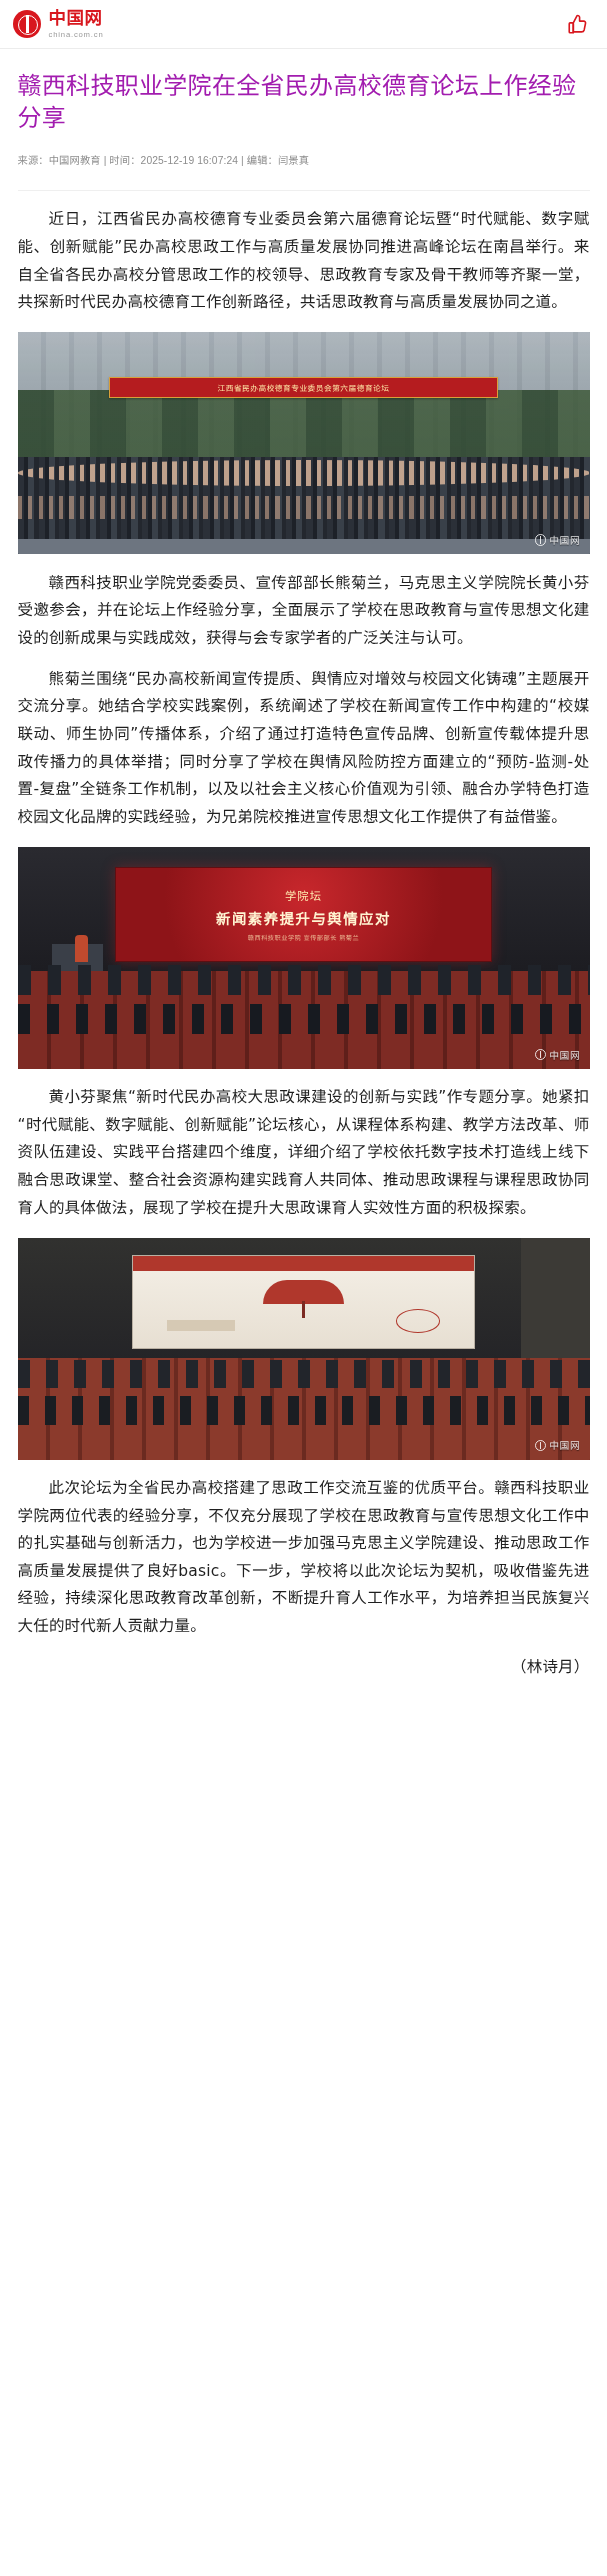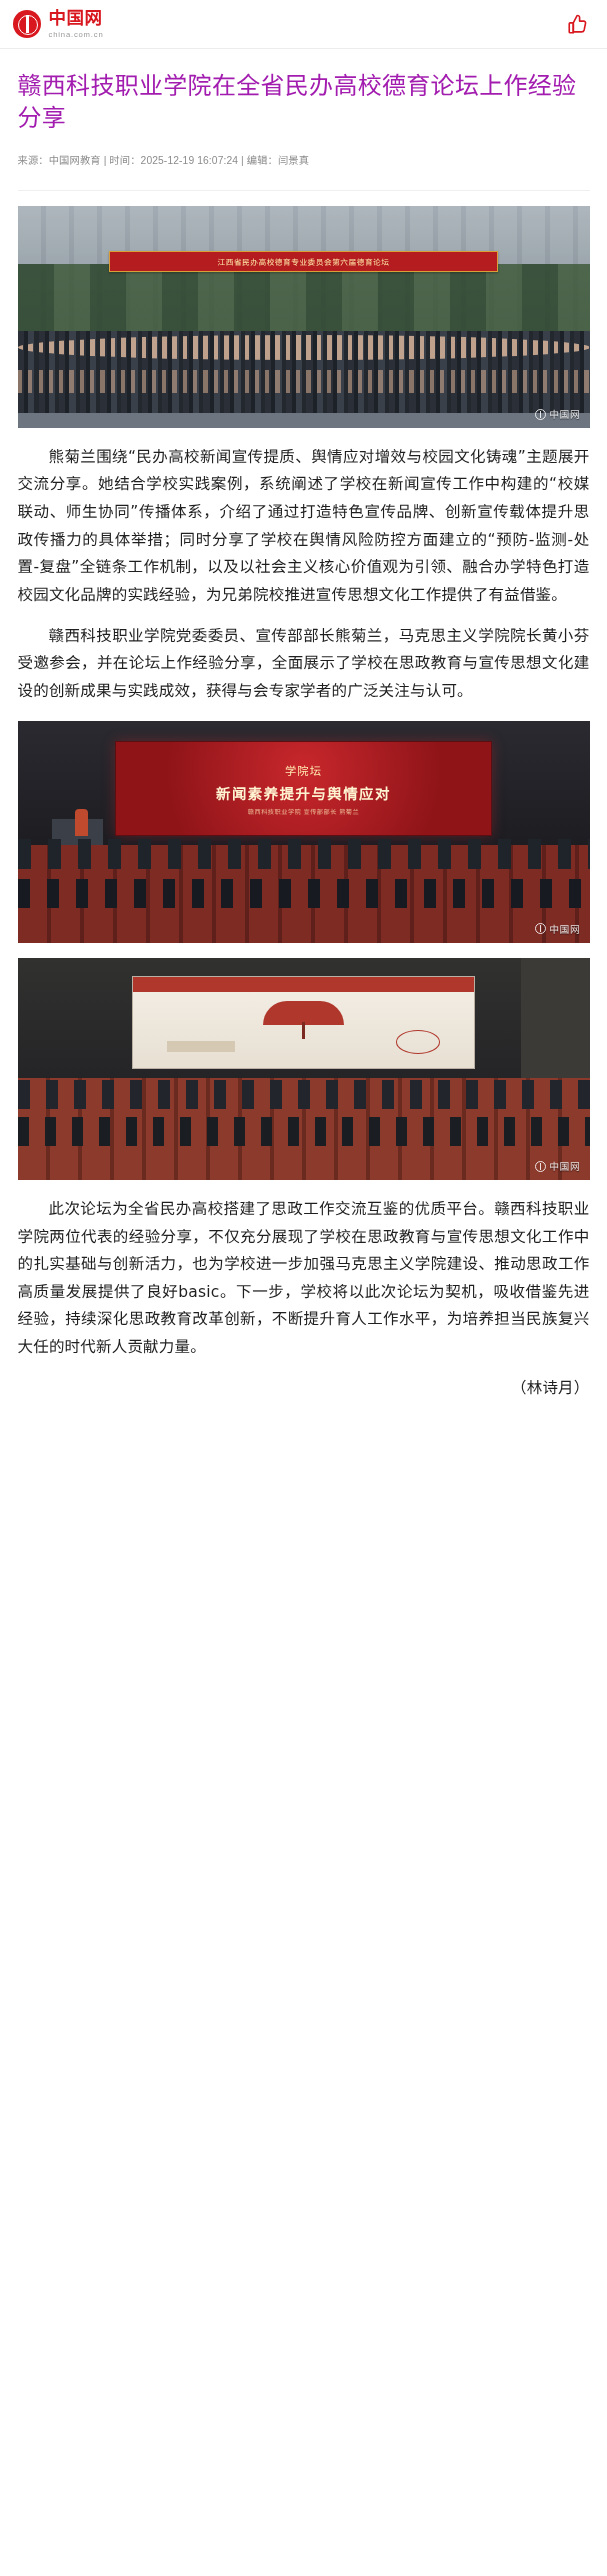--- a/index.html
+++ b/index.html
@@ -325,57 +325,59 @@
     </svg>
   </div>
 </div>
 
 <div class="article">
 
   <h1 class="headline">赣西科技职业学院在全省民办高校德育论坛上作经验分享</h1>
 
   <div class="meta">来源：中国网教育 | 时间：2025-12-19 16:07:24 | 编辑：闫景真</div>
 
+  <p class="body first">近日，江西省民办高校德育专业委员会第六届德育论坛暨“时代赋能、数字赋能、创新赋能”民办高校思政工作与高质量发展协同推进高峰论坛在南昌举行。来自全省各民办高校分管思政工作的校领导、思政教育专家及骨干教师等齐聚一堂，共探新时代民办高校德育工作创新路径，共话思政教育与高质量发展协同之道。</p>
 
   <figure class="photo">
     <div class="ph p1">
       <div class="bldg"></div>
       <div class="trees"></div>
       <div class="banner">江西省民办高校德育专业委员会第六届德育论坛</div>
       <div class="crowd"></div>
       <div class="ground"></div>
       <div class="wm">
         <span class="wm-dot"></span>
         <span>中国网</span>
       </div>
     </div>
   </figure>
 
+  <p class="body">赣西科技职业学院党委委员、宣传部部长熊菊兰，马克思主义学院院长黄小芬受邀参会，并在论坛上作经验分享，全面展示了学校在思政教育与宣传思想文化建设的创新成果与实践成效，获得与会专家学者的广泛关注与认可。</p>
+
   <p class="body">熊菊兰围绕“民办高校新闻宣传提质、舆情应对增效与校园文化铸魂”主题展开交流分享。她结合学校实践案例，系统阐述了学校在新闻宣传工作中构建的“校媒联动、师生协同”传播体系，介绍了通过打造特色宣传品牌、创新宣传载体提升思政传播力的具体举措；同时分享了学校在舆情风险防控方面建立的“预防-监测-处置-复盘”全链条工作机制，以及以社会主义核心价值观为引领、融合办学特色打造校园文化品牌的实践经验，为兄弟院校推进宣传思想文化工作提供了有益借鉴。</p>
-
-  <p class="body">赣西科技职业学院党委委员、宣传部部长熊菊兰，马克思主义学院院长黄小芬受邀参会，并在论坛上作经验分享，全面展示了学校在思政教育与宣传思想文化建设的创新成果与实践成效，获得与会专家学者的广泛关注与认可。</p>
 
   <figure class="photo">
     <div class="ph p2">
       <div class="wall"></div>
       <div class="screen">
         <div class="t1">学院坛</div>
         <div class="t2">新闻素养提升与舆情应对</div>
         <div class="t3">赣西科技职业学院 宣传部部长 熊菊兰</div>
       </div>
       <div class="podium"></div>
       <div class="speaker"></div>
       <div class="seats"></div>
       <div class="wm">
         <span class="wm-dot"></span>
         <span>中国网</span>
       </div>
     </div>
   </figure>
 
+  <p class="body">黄小芬聚焦“新时代民办高校大思政课建设的创新与实践”作专题分享。她紧扣“时代赋能、数字赋能、创新赋能”论坛核心，从课程体系构建、教学方法改革、师资队伍建设、实践平台搭建四个维度，详细介绍了学校依托数字技术打造线上线下融合思政课堂、整合社会资源构建实践育人共同体、推动思政课程与课程思政协同育人的具体做法，展现了学校在提升大思政课育人实效性方面的积极探索。</p>
 
   <figure class="photo">
     <div class="ph p3">
       <div class="wall"></div>
       <div class="side"></div>
       <div class="screen">
         <div class="band"></div>
         <div class="umbrella"></div>
         <div class="seal"></div>
         <div class="chip"></div>

